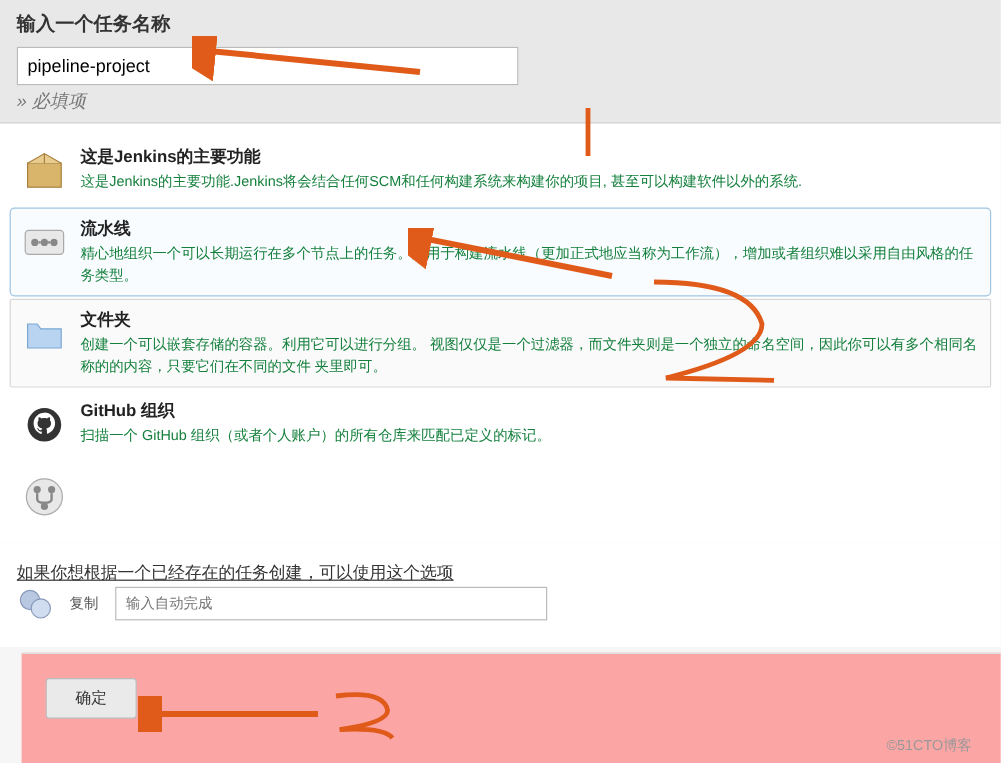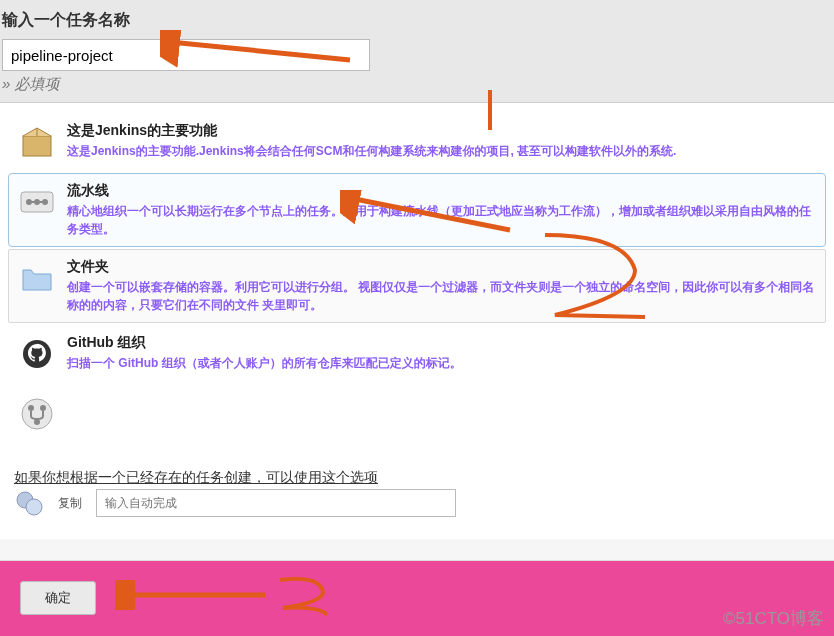--- a/index.html
+++ b/index.html
@@ -1,42 +1,42 @@
 <!DOCTYPE html>
 <html><head>
   <meta charset="utf-8">
   <style>
     * { box-sizing: border-box; margin: 0; padding: 0; }
     body { font-family: Arial, "Microsoft YaHei", sans-serif; background: #f6f6f6; width: 834px; height: 636px; overflow: hidden; position: relative; }
     
-    .header-section { background: #e8e8e8; padding: 10px 2px 8px; border-bottom: 1px solid #ccc; }
+    .header-section { background: #e8e8e8; padding: 10px 14px 8px; border-bottom: 1px solid #ccc; }
     .header-title { font-size: 16px; font-weight: bold; color: #333; margin-bottom: 8px; }
-    .name-input { width: 368px; height: 32px; padding: 4px 8px; font-size: 15px; border: 1px solid #bbb; background: #fff; }
+    .name-input { width: 418px; height: 32px; padding: 4px 8px; font-size: 15px; border: 1px solid #bbb; background: #fff; }
     .required-note { font-size: 15px; color: #777; font-style: italic; margin-top: 4px; }
     
     .options-section { background: #fff; padding: 8px 8px; }
     .option-item { display: flex; align-items: flex-start; padding: 8px 8px; border: 1px solid transparent; margin: 2px 0; cursor: pointer; }
     .option-item.selected { border: 1px solid #9ec4e0; background: #f8fcff; border-radius: 4px; }
     .option-item.boxed { border: 1px solid #d8d8d8; background: #fafafa; border-radius: 2px; }
     .option-icon { width: 40px; height: 40px; flex-shrink: 0; margin-right: 10px; display: flex; align-items: center; justify-content: center; }
     .option-content { flex: 1; }
     .option-title { font-size: 14px; font-weight: bold; color: #222; margin-bottom: 2px; }
-    .option-desc { font-size: 12px; color: #8b5cf6; line-height: 1.5; font-weight: bold; }
+    .option-desc { font-size: 12px; color: #15803d; line-height: 1.5; }
     
     .copy-section { background: #fff; padding: 16px 14px 20px; }
     .copy-title { font-size: 14px; color: #333; margin-bottom: 0; text-decoration: underline; }
     .copy-row { display: flex; align-items: center; }
     .copy-icon { width: 32px; height: 32px; margin-right: 12px; }
     .copy-label { font-size: 12px; color: #555; margin-right: 14px; }
     .copy-input { width: 360px; height: 28px; padding: 4px 8px; font-size: 12px; border: 1px solid #bbb; }
     
-    .footer-section { background: #ec4899; padding: 20px 20px; border-top: 1px solid #ddd; position: absolute; bottom: 0; left: 0; right: 0; height: 76px; }
+    .footer-section { background: #fca5a5; padding: 20px 20px; border-top: 1px solid #ddd; position: absolute; bottom: 0; left: 18px; right: 0; height: 92px; }
     .ok-button { width: 76px; height: 34px; background: #eaeaea; border: 1px solid #bbb; font-size: 13px; color: #333; cursor: pointer; border-radius: 3px; }
     
-    .watermark { position: absolute; bottom: 6px; right: 10px; font-size: 17px; color: #999; }
+    .watermark { position: absolute; bottom: 6px; right: 24px; font-size: 12px; color: #999; }
     
     
     .arrow { position: absolute; pointer-events: none; }
     .arrow svg { display: block; }
   </style>
 </head>
 <body>
 
 <div class="header-section">
   <div class="header-title">输入一个任务名称</div>

